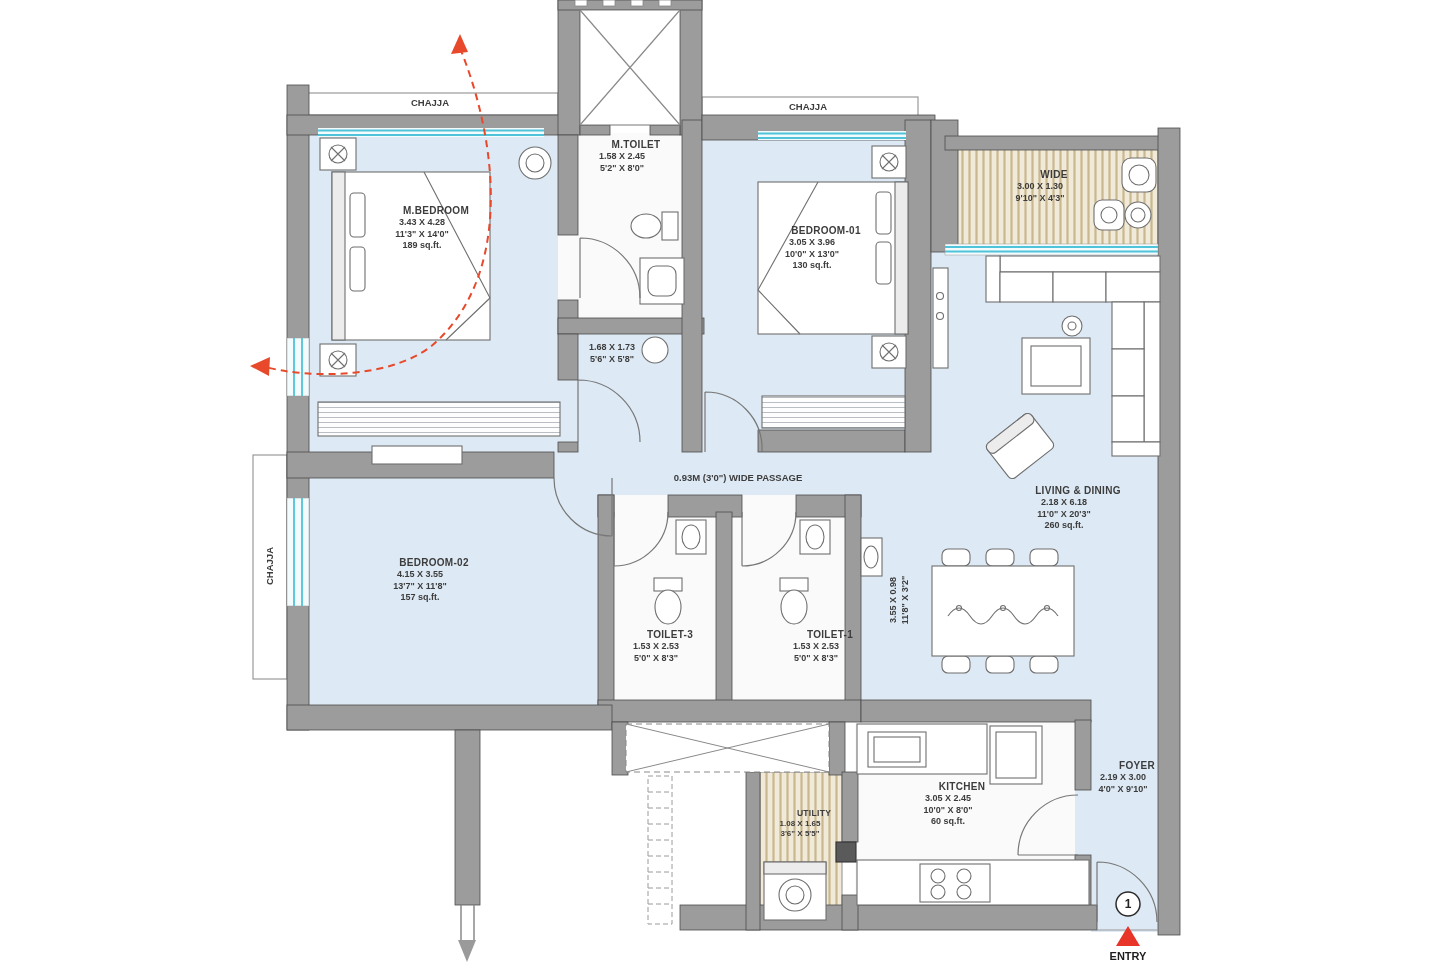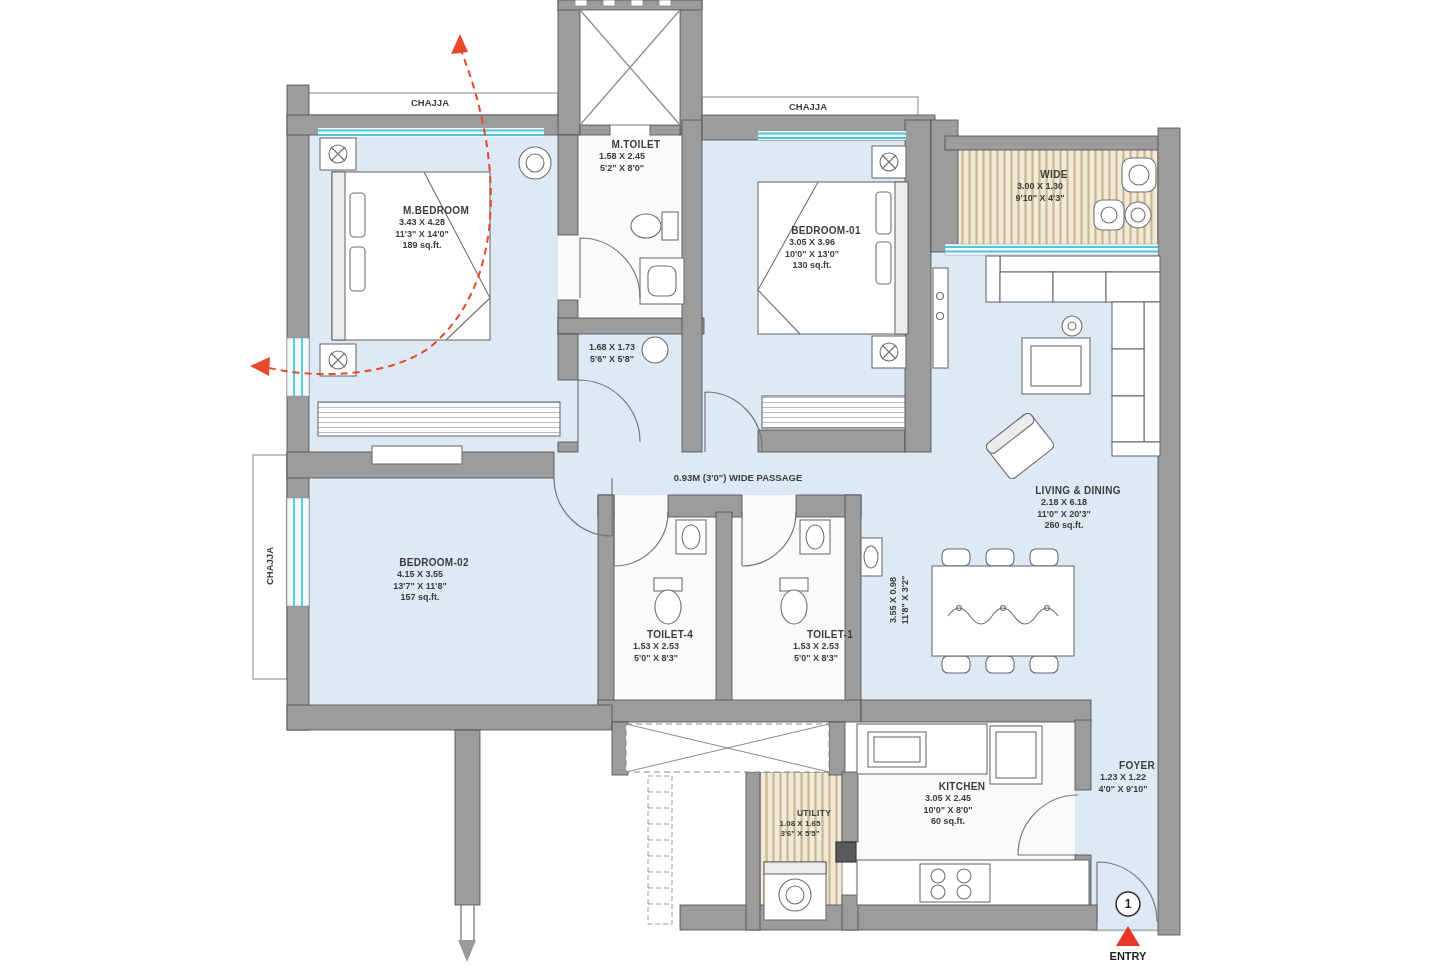--- a/index.html
+++ b/index.html
@@ -367,21 +367,21 @@
   </div>
 
   <div class="lbl" style="left:420px;top:556px">
     <span class="name">BEDROOM-02</span>
     <span class="dim">4.15 X 3.55</span>
     <span class="dim">13'7" X 11'8"</span>
     <span class="dim">157 sq.ft.</span>
   </div>
 
   <div class="lbl" style="left:656px;top:628px">
-    <span class="name">TOILET-4</span>
+    <span class="name">TOILET-3</span>
     <span class="dim">1.53 X 2.53</span>
     <span class="dim">5'0" X 8'3"</span>
   </div>
 
   <div class="lbl" style="left:816px;top:628px">
     <span class="name">TOILET-1</span>
     <span class="dim">1.53 X 2.53</span>
     <span class="dim">5'0" X 8'3"</span>
   </div>
 
@@ -398,21 +398,21 @@
   </div>
 
   <div class="lbl sm" style="left:800px;top:808px">
     <span class="name">UTILITY</span>
     <span class="dim">1.08 X 1.65</span>
     <span class="dim">3'6" X 5'5"</span>
   </div>
 
   <div class="lbl" style="left:1123px;top:759px">
     <span class="name">FOYER</span>
-    <span class="dim">1.23 X 1.22</span>
+    <span class="dim">2.19 X 3.00</span>
     <span class="dim">4'0" X 9'10"</span>
   </div>
 
   <div class="lbl single" style="left:738px;top:472px">0.93M (3'0") WIDE PASSAGE</div>
 
   <div class="lbl single" style="left:430px;top:97px">CHAJJA</div>
   <div class="lbl single" style="left:808px;top:101px">CHAJJA</div>
   <div class="lbl single rot" style="left:270px;top:566px">CHAJJA</div>
 
   <div class="entry-num" style="left:1128px;top:904px">1</div>

